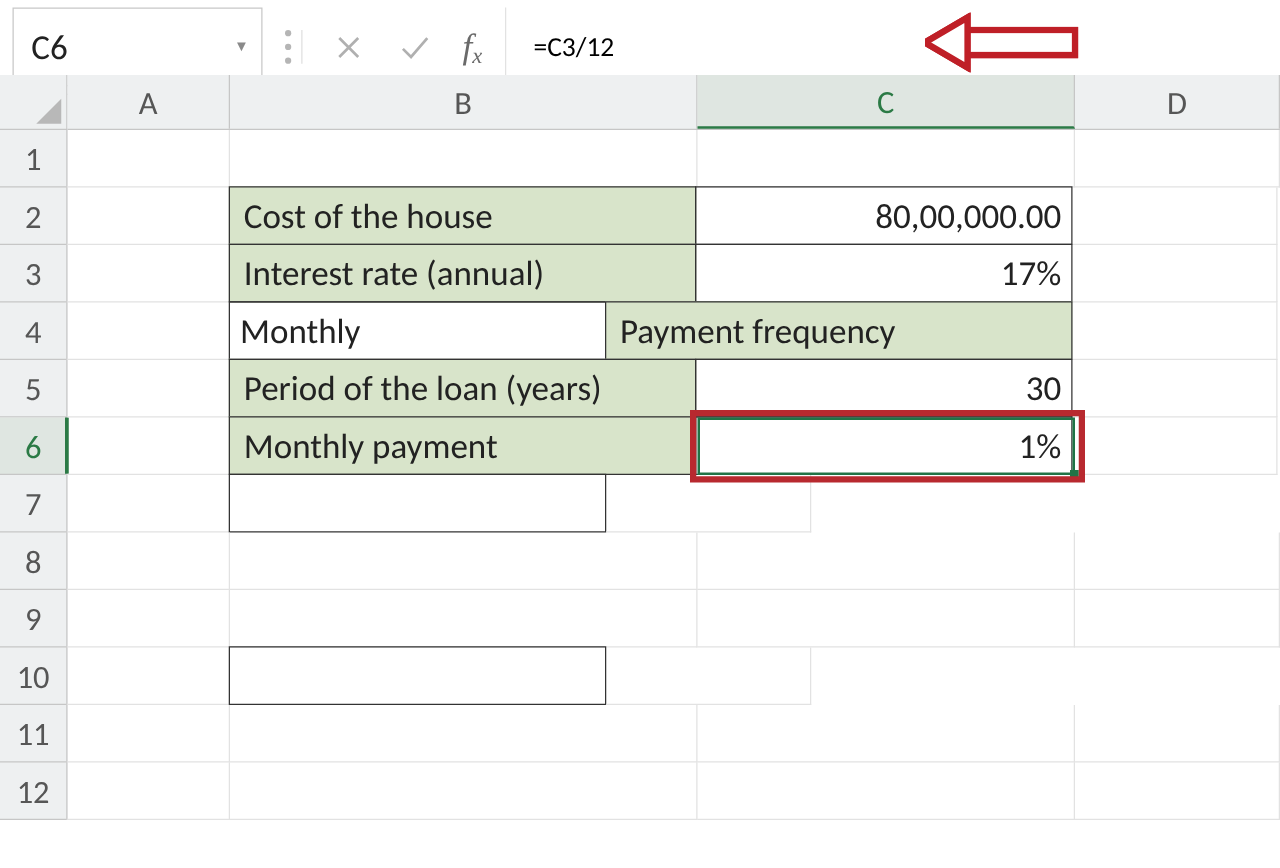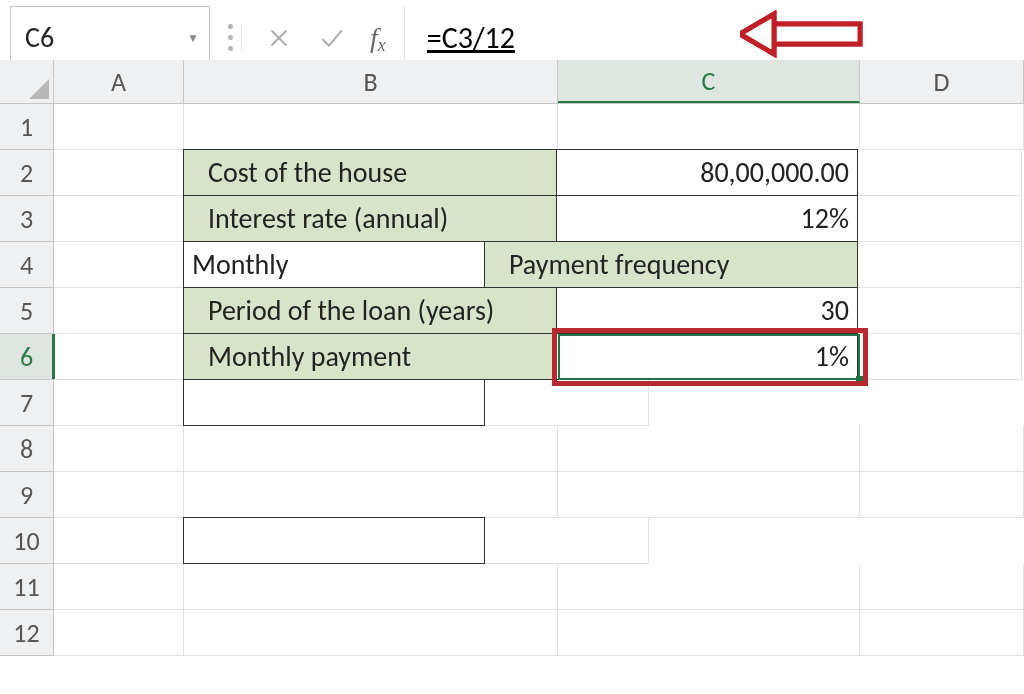--- a/index.html
+++ b/index.html
@@ -68,24 +68,23 @@
     display: inline-flex;
     align-items: baseline;
     font-weight: 500;
   }
   .fb-fx .sub { font-size: 18px; position: relative; top: 4px; }
   .fb-sep { width:1px; background:#e2e2e2; align-self:stretch; }
   .formula-input {
     flex: 1;
     border: none;
     outline: none;
-    font-size: 30px;
+    font-size: 22px;
     padding-left: 8px;
     font-family: Calibri, Arial, sans-serif;
-    text-decoration: underline;
   }
 
   
   .arrow-anno {
     position: absolute;
     left: 740px;
     top: 10px;
     width: 130px;
     height: 48px;
   }
@@ -173,21 +172,21 @@
   .cell {
     border-right: 1px solid #e2e2e2;
     border-bottom: 1px solid #e2e2e2;
     display: flex;
     align-items: center;
     padding: 0 8px;
     font-size: 28px;
     white-space: nowrap;
     overflow: hidden;
   }
-  .cell.label { background: #d8e4ca; border: 1px solid #333 !important; margin:-1px 0 0 -1px; padding-left:24px;}
+  .cell.label { background: #d8e4ca; border: 1px solid #333 !important; margin:-1px 0 0 -1px; padding-left:11px;}
   .cell.boxed { border: 1px solid #333 !important; margin:-1px 0 0 -1px;}
   .cell.r { justify-content: flex-end; }
 
   .col-A { width: 130px; }
   .col-B { width: 374px; }
   .col-C { width: 302px; }
   .col-D { width: 164px; }
 
   
   .cell-highlight {
@@ -284,21 +283,21 @@
     <div class="row">
       <div class="cell col-A"></div>
       <div class="cell col-B label">Cost of the house</div>
       <div class="cell col-C boxed r">80,00,000.00</div>
       <div class="cell col-D"></div>
     </div>
 
     <div class="row">
       <div class="cell col-A"></div>
       <div class="cell col-B label">Interest rate (annual)</div>
-      <div class="cell col-C boxed r">12%</div>
+      <div class="cell col-C boxed r">17%</div>
       <div class="cell col-D"></div>
     </div>
 
     <div class="row">
       <div class="cell col-A"></div>
       <div class="cell col-C boxed">Monthly</div>
       <div class="cell col-B label">Payment frequency</div>
       <div class="cell col-D"></div>
     </div>
 

